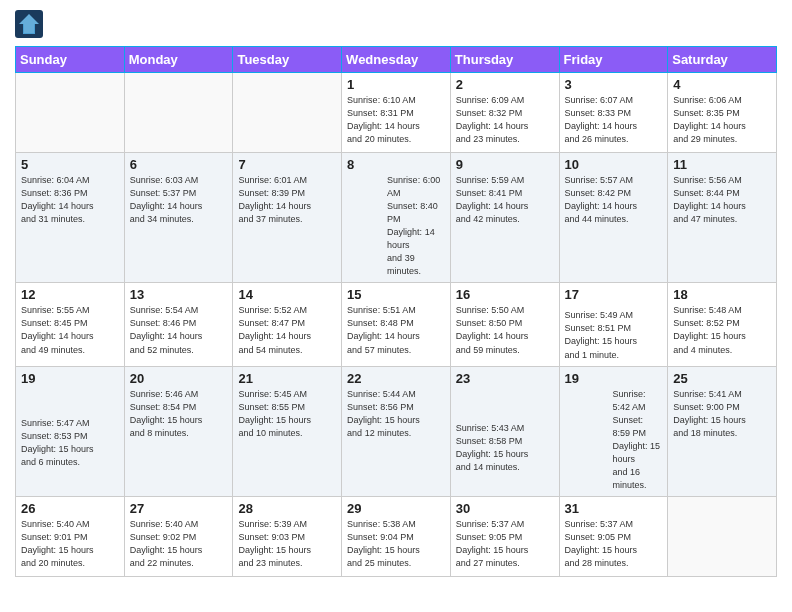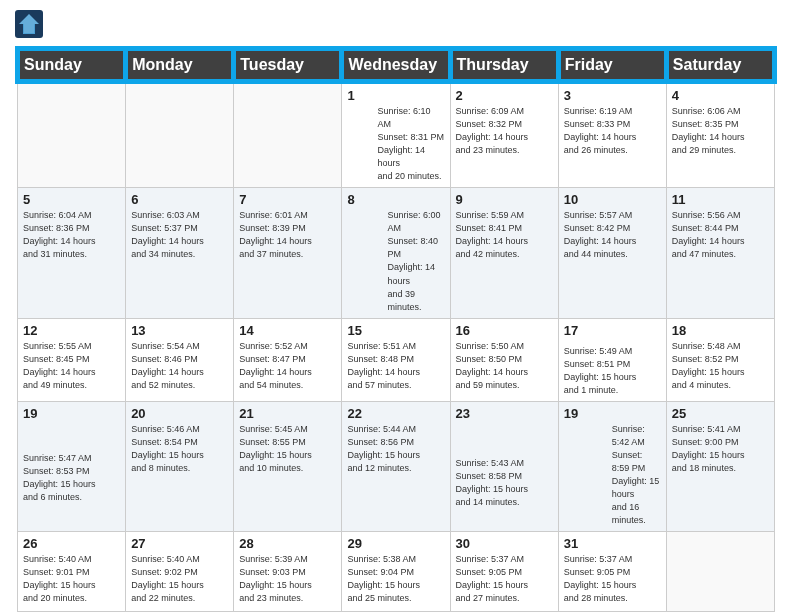--- a/index.html
+++ b/index.html
@@ -39,27 +39,27 @@
     .cal-subtitle {
       font-size: 15px;
       color: #333;
     }
     table {
       width: 100%;
       border-collapse: collapse;
       table-layout: fixed;
     }
     thead tr th {
-      background-color: #404040;
+      background-color: #8b5cf6;
       color: #fff;
-      font-size: 16px;
+      font-size: 13px;
       font-weight: bold;
       padding: 5px 4px;
       text-align: left;
-      border: 5px solid #0ea5e9;
+      border: 1px solid #0ea5e9;
     }
     tbody tr td {
       border: 1px solid #ccc;
       vertical-align: top;
       padding: 4px 5px;
       font-size: 9.5px;
       color: #222;
       height: 80px;
       background: #fff;
     }
@@ -116,35 +116,35 @@
           <th>Saturday</th>
         </tr>
     </thead>
     <tbody id="cal-body">
     <tr>
           <td class="empty-cell"></td>
           <td class="empty-cell"></td>
           <td class="empty-cell"></td>
           <td>
             <span class="day-num">1</span>
-            <div class="day-info" style="white-space: pre-line; margin-left: 30px;">Sunrise: 6:10 AM
+            <div class="day-info" style="white-space: pre-line;">Sunrise: 6:10 AM
 Sunset: 8:31 PM
 Daylight: 14 hours
 and 20 minutes.</div>
           </td>
           <td>
             <span class="day-num">2</span>
             <div class="day-info" style="white-space: pre-line;">Sunrise: 6:09 AM
 Sunset: 8:32 PM
 Daylight: 14 hours
 and 23 minutes.</div>
           </td>
           <td>
             <span class="day-num">3</span>
-            <div class="day-info" style="white-space: pre-line;">Sunrise: 6:19 AM
+            <div class="day-info" style="white-space: pre-line;">Sunrise: 6:07 AM
 Sunset: 8:33 PM
 Daylight: 14 hours
 and 26 minutes.</div>
           </td>
           <td>
             <span class="day-num">4</span>
             <div class="day-info" style="white-space: pre-line;">Sunrise: 6:06 AM
 Sunset: 8:35 PM
 Daylight: 14 hours
 and 29 minutes.</div>

